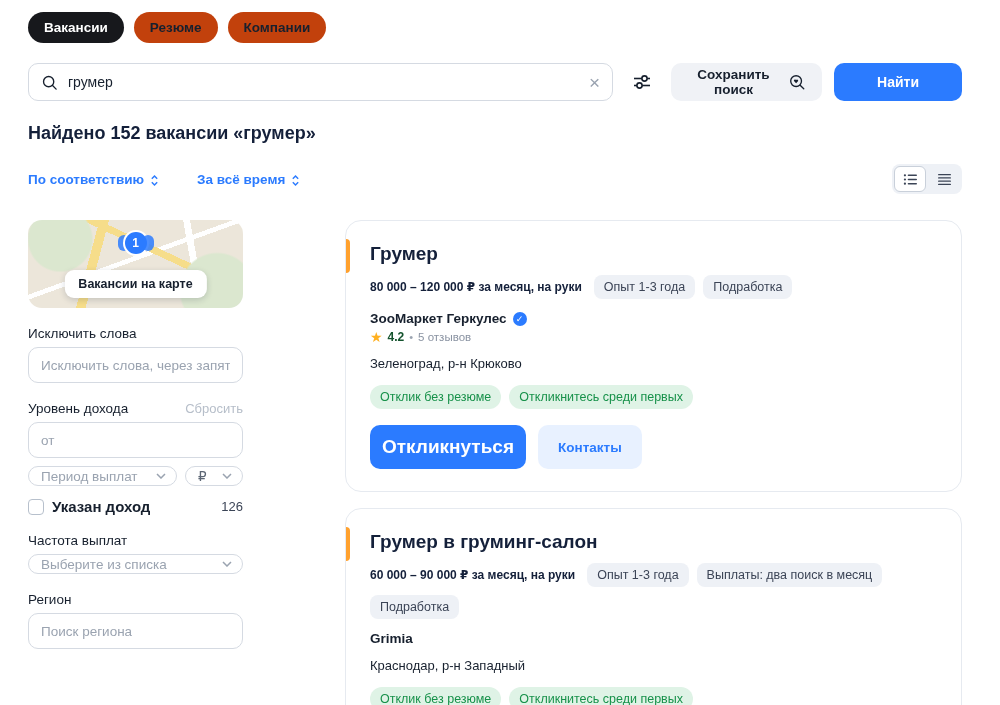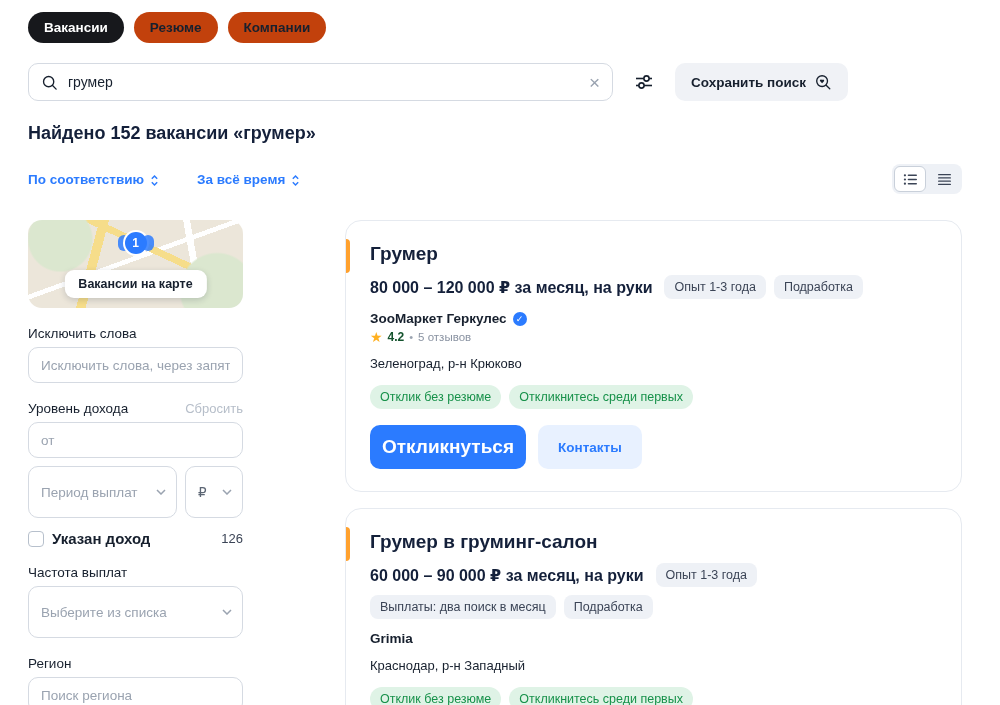--- a/index.html
+++ b/index.html
@@ -60,39 +60,39 @@
   .map-label{position:absolute;left:50%;bottom:10px;transform:translateX(-50%);background:#fff;border-radius:9px;
        padding:7px 14px;font-size:12.5px;font-weight:700;color:#17202e;white-space:nowrap;box-shadow:0 2px 6px rgba(20,32,58,.18);}
 
   
   .f-label{font-size:13.5px;font-weight:400;color:#17202e;margin-bottom:6px;display:flex;justify-content:space-between;align-items:center;}
   .f-reset{font-size:13px;color:#b6bec9;cursor:pointer;}
   .f-group{margin-bottom:18px;}
   .f-input{width:100%;height:36px;border:1px solid #d5dae2;border-radius:10px;padding:0 12px;font-family:inherit;
        font-size:13.5px;color:#17202e;outline:none;}
   .f-input::placeholder{color:#9aa3b0;white-space:nowrap;overflow:hidden;text-overflow:ellipsis;}
-  .select{height:52px;border:1px solid #d5dae2;border-radius:10px;padding:0 10px 0 12px;display:flex;
+  .select{height:20px;border:1px solid #d5dae2;border-radius:10px;padding:0 10px 0 12px;display:flex;
        align-items:center;justify-content:space-between;cursor:pointer;background:#fff;}
   .select .sel-text{font-size:13.5px;color:#9aa3b0;white-space:nowrap;overflow:hidden;text-overflow:ellipsis;}
   .select .sel-text.dark{color:#5c6674;}
   .sel-row{display:flex;gap:8px;margin-top:8px;}
   .sel-row .grow{flex:1;min-width:0;}
   .sel-row .cur{flex:0 0 58px;}
   .check-row{display:flex;align-items:center;margin-top:12px;}
   .check-row input{appearance:none;-webkit-appearance:none;width:16px;height:16px;border:1.5px solid #b7c0cc;
        border-radius:4px;margin:0 8px 0 0;cursor:pointer;background:#fff;}
   .check-label{font-size:15px;font-weight:700;color:#17202e;cursor:pointer;}
   .check-count{margin-left:auto;font-size:13px;color:#3b4456;}
 
   
   .card{position:relative;border:1px solid #e6eaf0;border-radius:16px;padding:22px 24px;margin-bottom:16px;background:#fff;}
   .accent{position:absolute;left:0;top:18px;width:4px;height:34px;background:#ffa12e;border-radius:0 4px 4px 0;}
   .v-title{margin:0 0 10px 0;font-size:19px;font-weight:800;color:#14203a;cursor:pointer;}
   .salary-row{display:flex;flex-wrap:wrap;align-items:center;gap:8px;margin-bottom:12px;}
-  .salary{font-size:16px;font-weight:700;color:#14203a;margin-right:4px;white-space:nowrap;}
+  .salary{font-size:12px;font-weight:700;color:#14203a;margin-right:4px;white-space:nowrap;}
   .pill{background:#eef1f6;color:#3b4456;font-size:12.5px;padding:5px 10px;border-radius:8px;white-space:nowrap;}
   .company-row{display:flex;align-items:center;gap:6px;margin-bottom:4px;}
   .company{font-size:13.5px;font-weight:600;color:#17202e;cursor:pointer;}
   .verified{width:14px;height:14px;border-radius:50%;background:#2b7bff;color:#fff;font-size:9px;font-weight:700;
        display:inline-flex;align-items:center;justify-content:center;}
   .rating-row{display:flex;align-items:center;gap:5px;margin-bottom:12px;cursor:pointer;}
   .star{color:#ffb020;font-size:14px;line-height:1;}
   .rating-val{font-size:12px;font-weight:700;color:#14532d;}
   .dot{color:#9aa3b0;font-size:11px;}
   .reviews{font-size:11.5px;color:#8a93a2;}
@@ -141,20 +141,21 @@
     <button class="save-search">
       <span>Сохранить поиск</span>
       <span style="display:flex;">
         <svg width="18" height="18" viewBox="0 0 20 20">
             <circle cx="9" cy="9" r="6" fill="none" stroke="#17202e" stroke-width="1.5"></circle>
             <line x1="13.5" y1="13.5" x2="17.5" y2="17.5" stroke="#17202e" stroke-width="1.5" stroke-linecap="round"></line>
             <path d="M9 11.4l-2.1-2.1a1.25 1.25 0 0 1 1.77-1.77l.33.33.33-.33A1.25 1.25 0 0 1 11.07 9.3z" fill="#17202e"></path>
           </svg>
       </span>
     </button>
+    <button class="find-btn">Найти</button>
   </div>
 
   <h1 class="results">Найдено 152 вакансии «грумер»</h1>
 
   <div class="sort-row">
     <button class="sort-link">
       <span>По соответствию</span>
       <span style="display:flex;">
         <svg width="9" height="13" viewBox="0 0 10 14">
             <path d="M2 5l3-3 3 3" fill="none" stroke="#2b7bff" stroke-width="1.6"></path>

